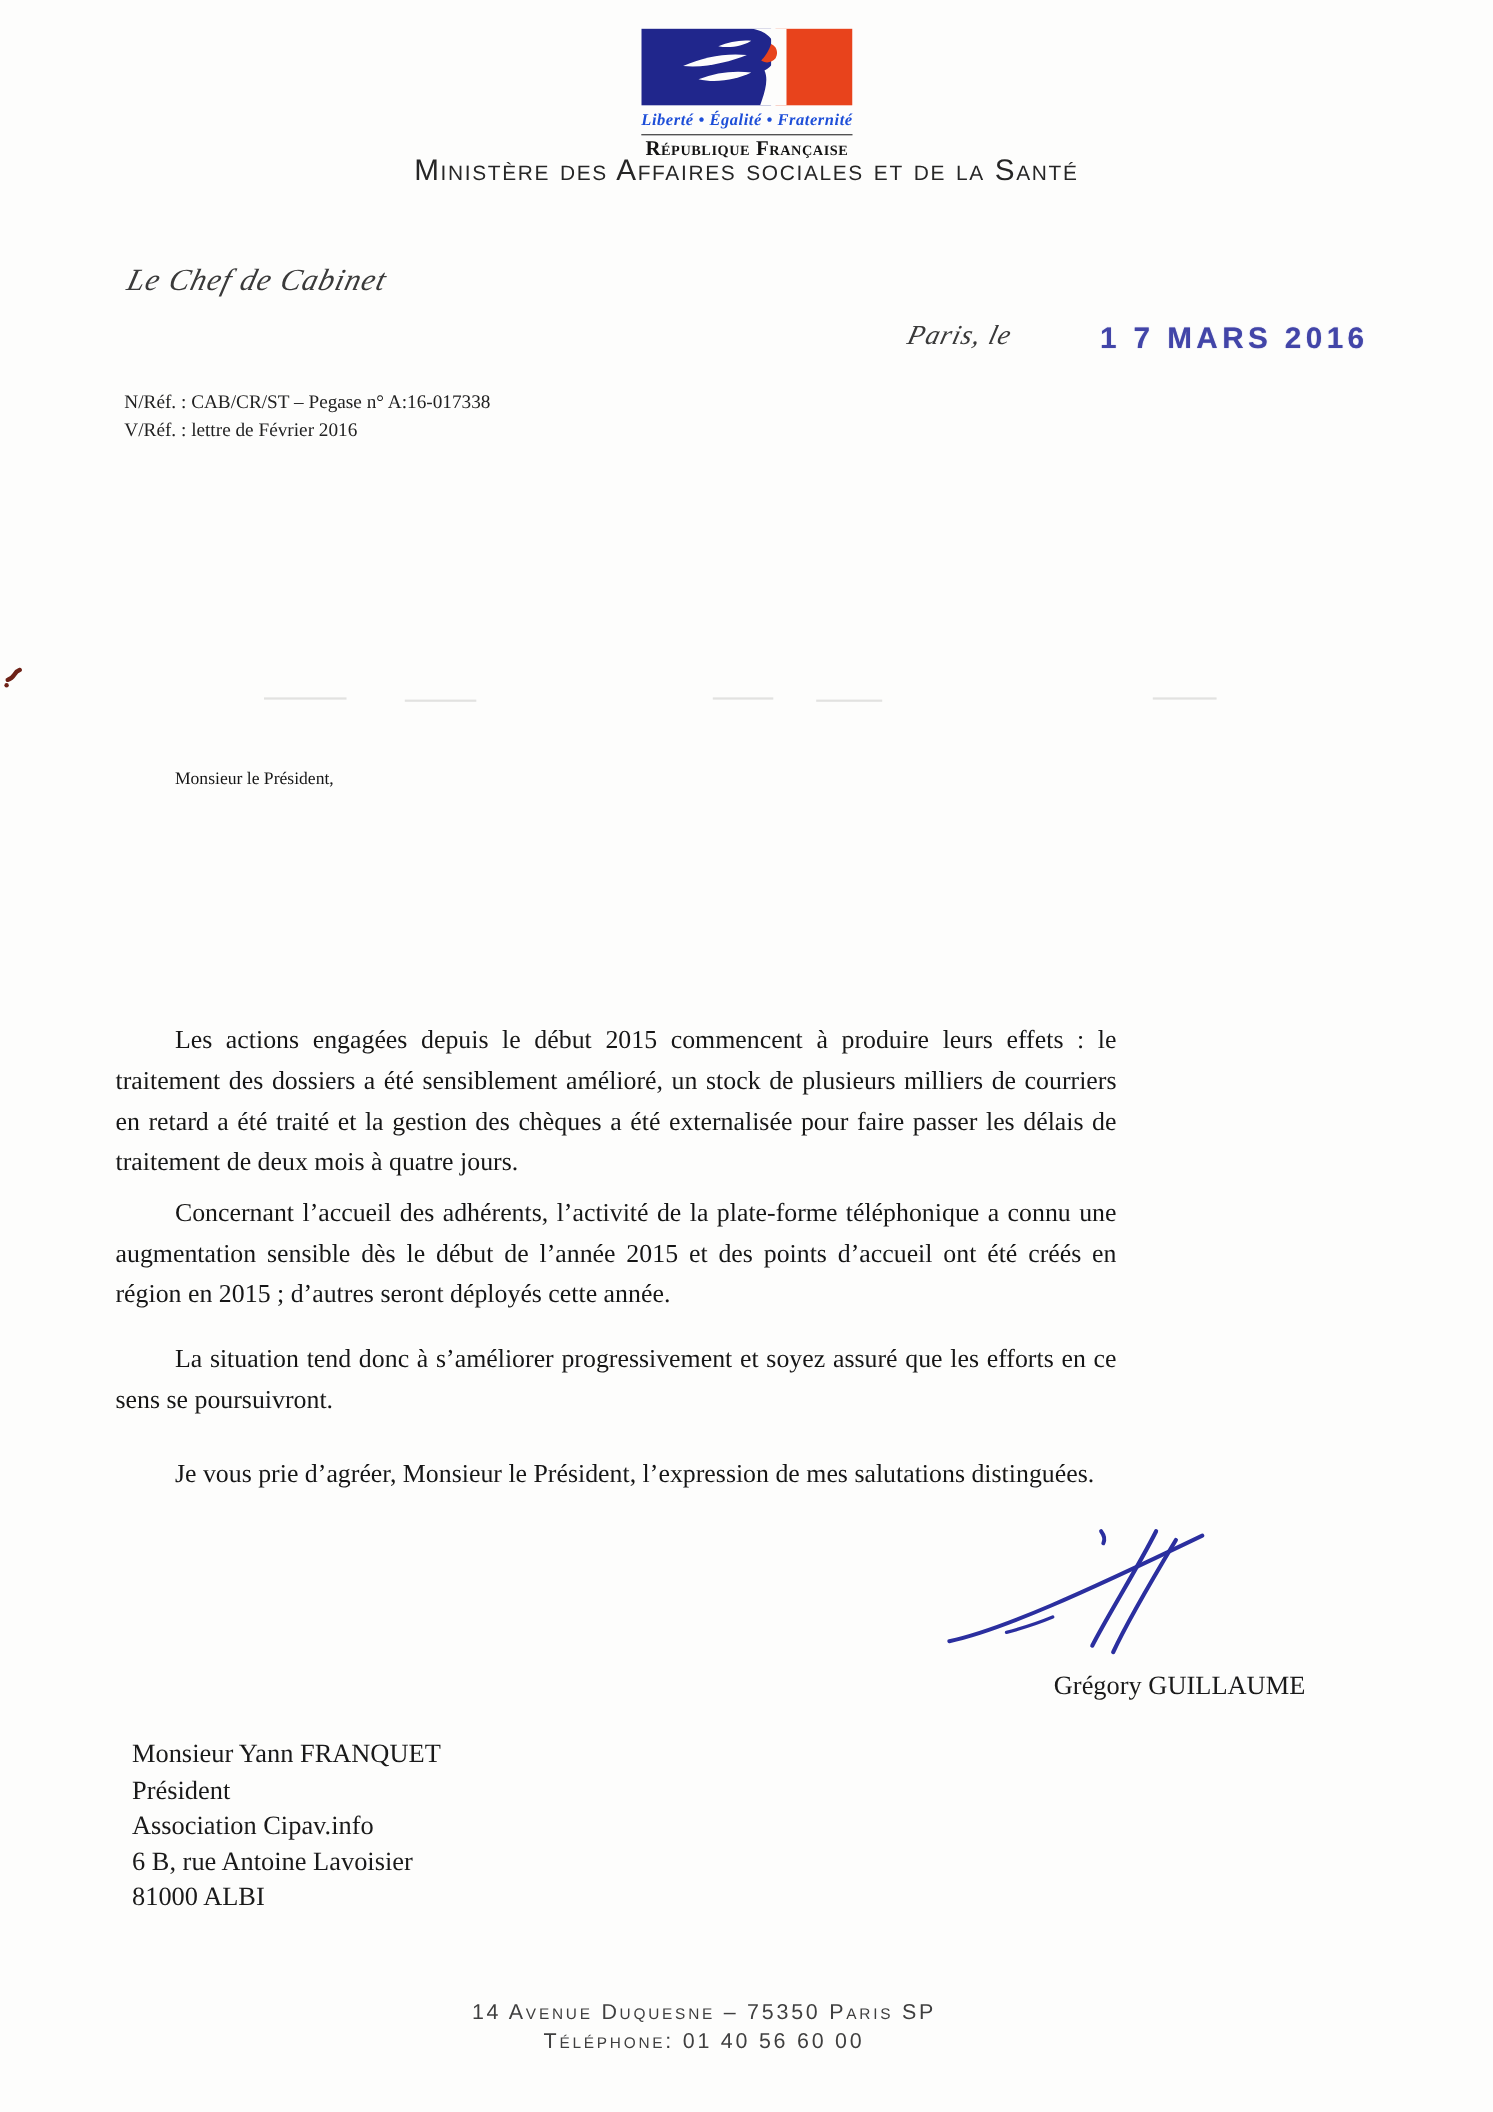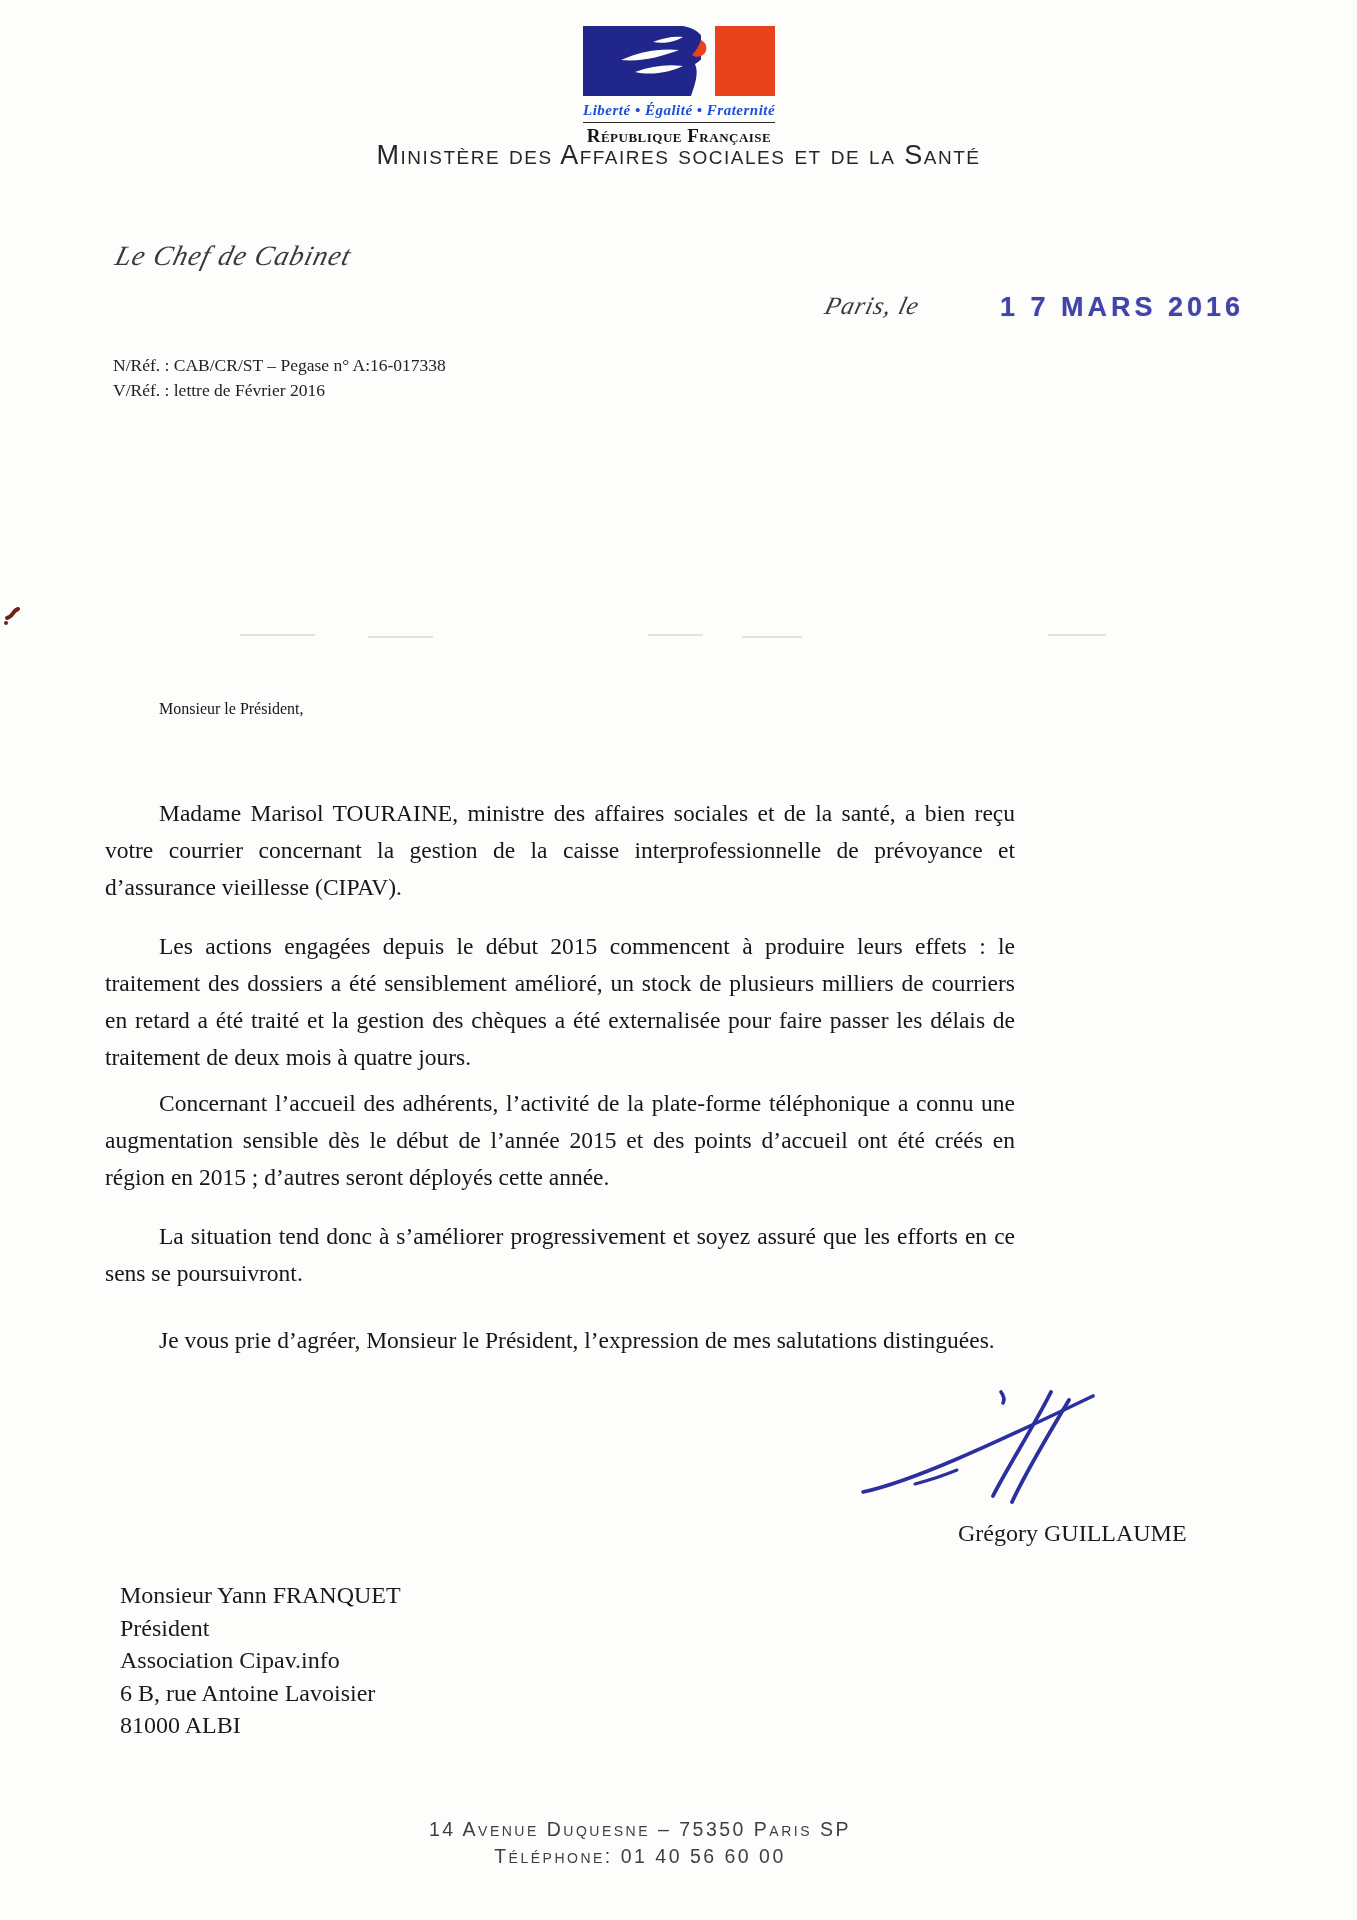--- a/index.html
+++ b/index.html
@@ -105,23 +105,20 @@
   </svg>
 
   <div class="scan-dash" style="left:240px;top:634px;width:75px;"></div>
   <div class="scan-dash" style="left:368px;top:636px;width:65px;"></div>
   <div class="scan-dash" style="left:648px;top:634px;width:55px;"></div>
   <div class="scan-dash" style="left:742px;top:636px;width:60px;"></div>
   <div class="scan-dash" style="left:1048px;top:634px;width:58px;"></div>
 
   <div class="salutation">Monsieur le Président,</div>
 
-  <div class="body-block" style="top:795px;">
-      <p>Madame Marisol TOURAINE, ministre des affaires sociales et de la santé, a bien reçu votre courrier concernant la gestion de la caisse interprofessionnelle de prévoyance et d’assurance vieillesse (CIPAV).</p>
-    </div>
   <div class="body-block" style="top:928px;">
       <p>Les actions engagées depuis le début 2015 commencent à produire leurs effets : le traitement des dossiers a été sensiblement amélioré, un stock de plusieurs milliers de courriers en retard a été traité et la gestion des chèques a été externalisée pour faire passer les délais de traitement de deux mois à quatre jours.</p>
     </div>
   <div class="body-block" style="top:1085px;">
       <p>Concernant l’accueil des adhérents, l’activité de la plate-forme téléphonique a connu une augmentation sensible dès le début de l’année 2015 et des points d’accueil ont été créés en région en 2015 ; d’autres seront déployés cette année.</p>
     </div>
   <div class="body-block" style="top:1218px;">
       <p>La situation tend donc à s’améliorer progressivement et soyez assuré que les efforts en ce sens se poursuivront.</p>
     </div>
   <div class="body-block" style="top:1322px;">

